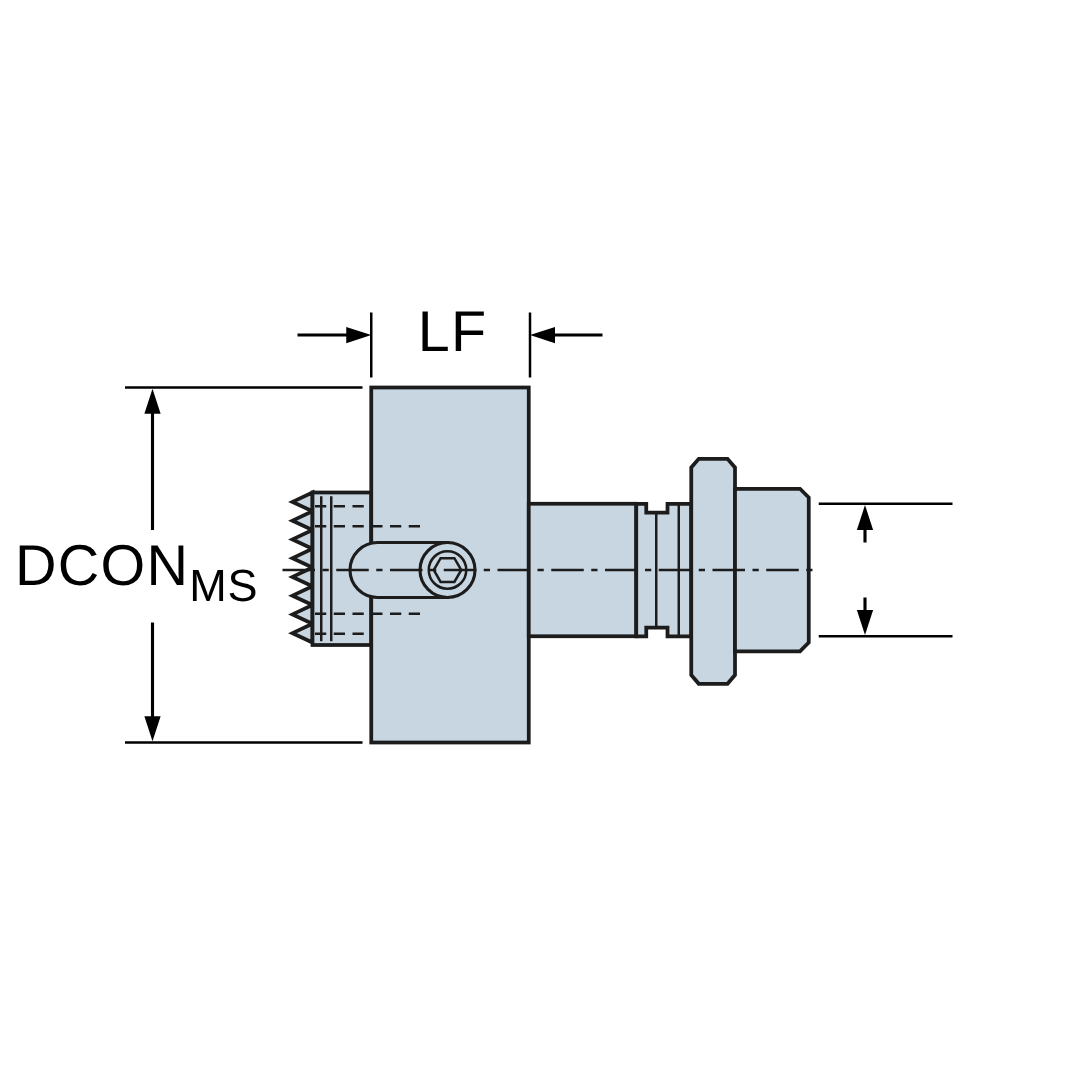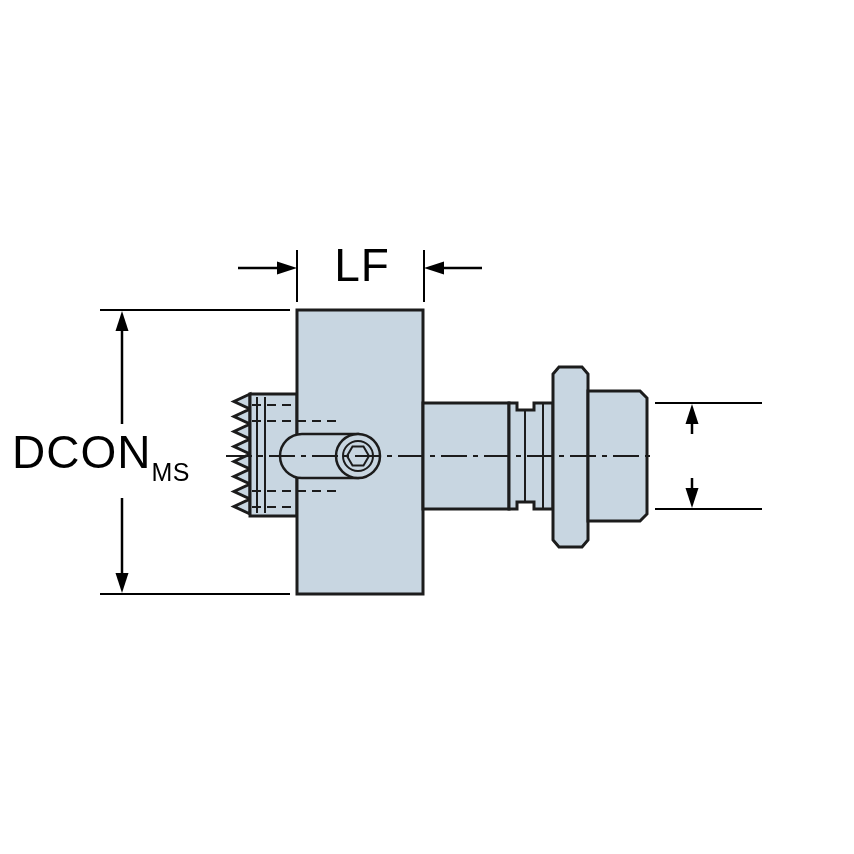--- a/index.html
+++ b/index.html
@@ -10,21 +10,21 @@
 
   .body-shape { fill:var(--body-fill,#c8d6e1); stroke:var(--outline,#1c1c1c); stroke-width:3; stroke-linejoin:miter; }
   .detail     { fill:none; stroke:var(--outline,#1c1c1c); stroke-width:2; }
   .hidden-line{ fill:none; stroke:var(--outline,#1c1c1c); stroke-width:2; stroke-dasharray:9 6; }
   .centerline { fill:none; stroke:var(--outline,#2a2a2a); stroke-width:2; stroke-dasharray:26 6 5 6; }
   .dim   { fill:none; stroke:var(--dimension,#000); stroke-width:2.5; }
   .ext   { fill:none; stroke:var(--dimension,#000); stroke-width:2; }
   .arrow { fill:var(--dimension,#000); stroke:none; }
 
   .label { position:absolute; font-size:46px; line-height:1; letter-spacing:1px; white-space:nowrap; }
-  .label .sub { font-size:25px; position:relative; top:13px; letter-spacing:0.5px; }
+  .label .sub { font-size:36px; position:relative; top:13px; letter-spacing:0.5px; }
   .label-lf { left:322px; top:242px; width:80px; text-align:center; }
   .label-dcon-ms { left:12px; top:429px; }
   .label-dcon-ws { left:646px; top:429px; }
 </style>
 </head>
 <body>
 
 <div class="canvas">
 
   <svg class="drawing" viewBox="0 0 854 854">

